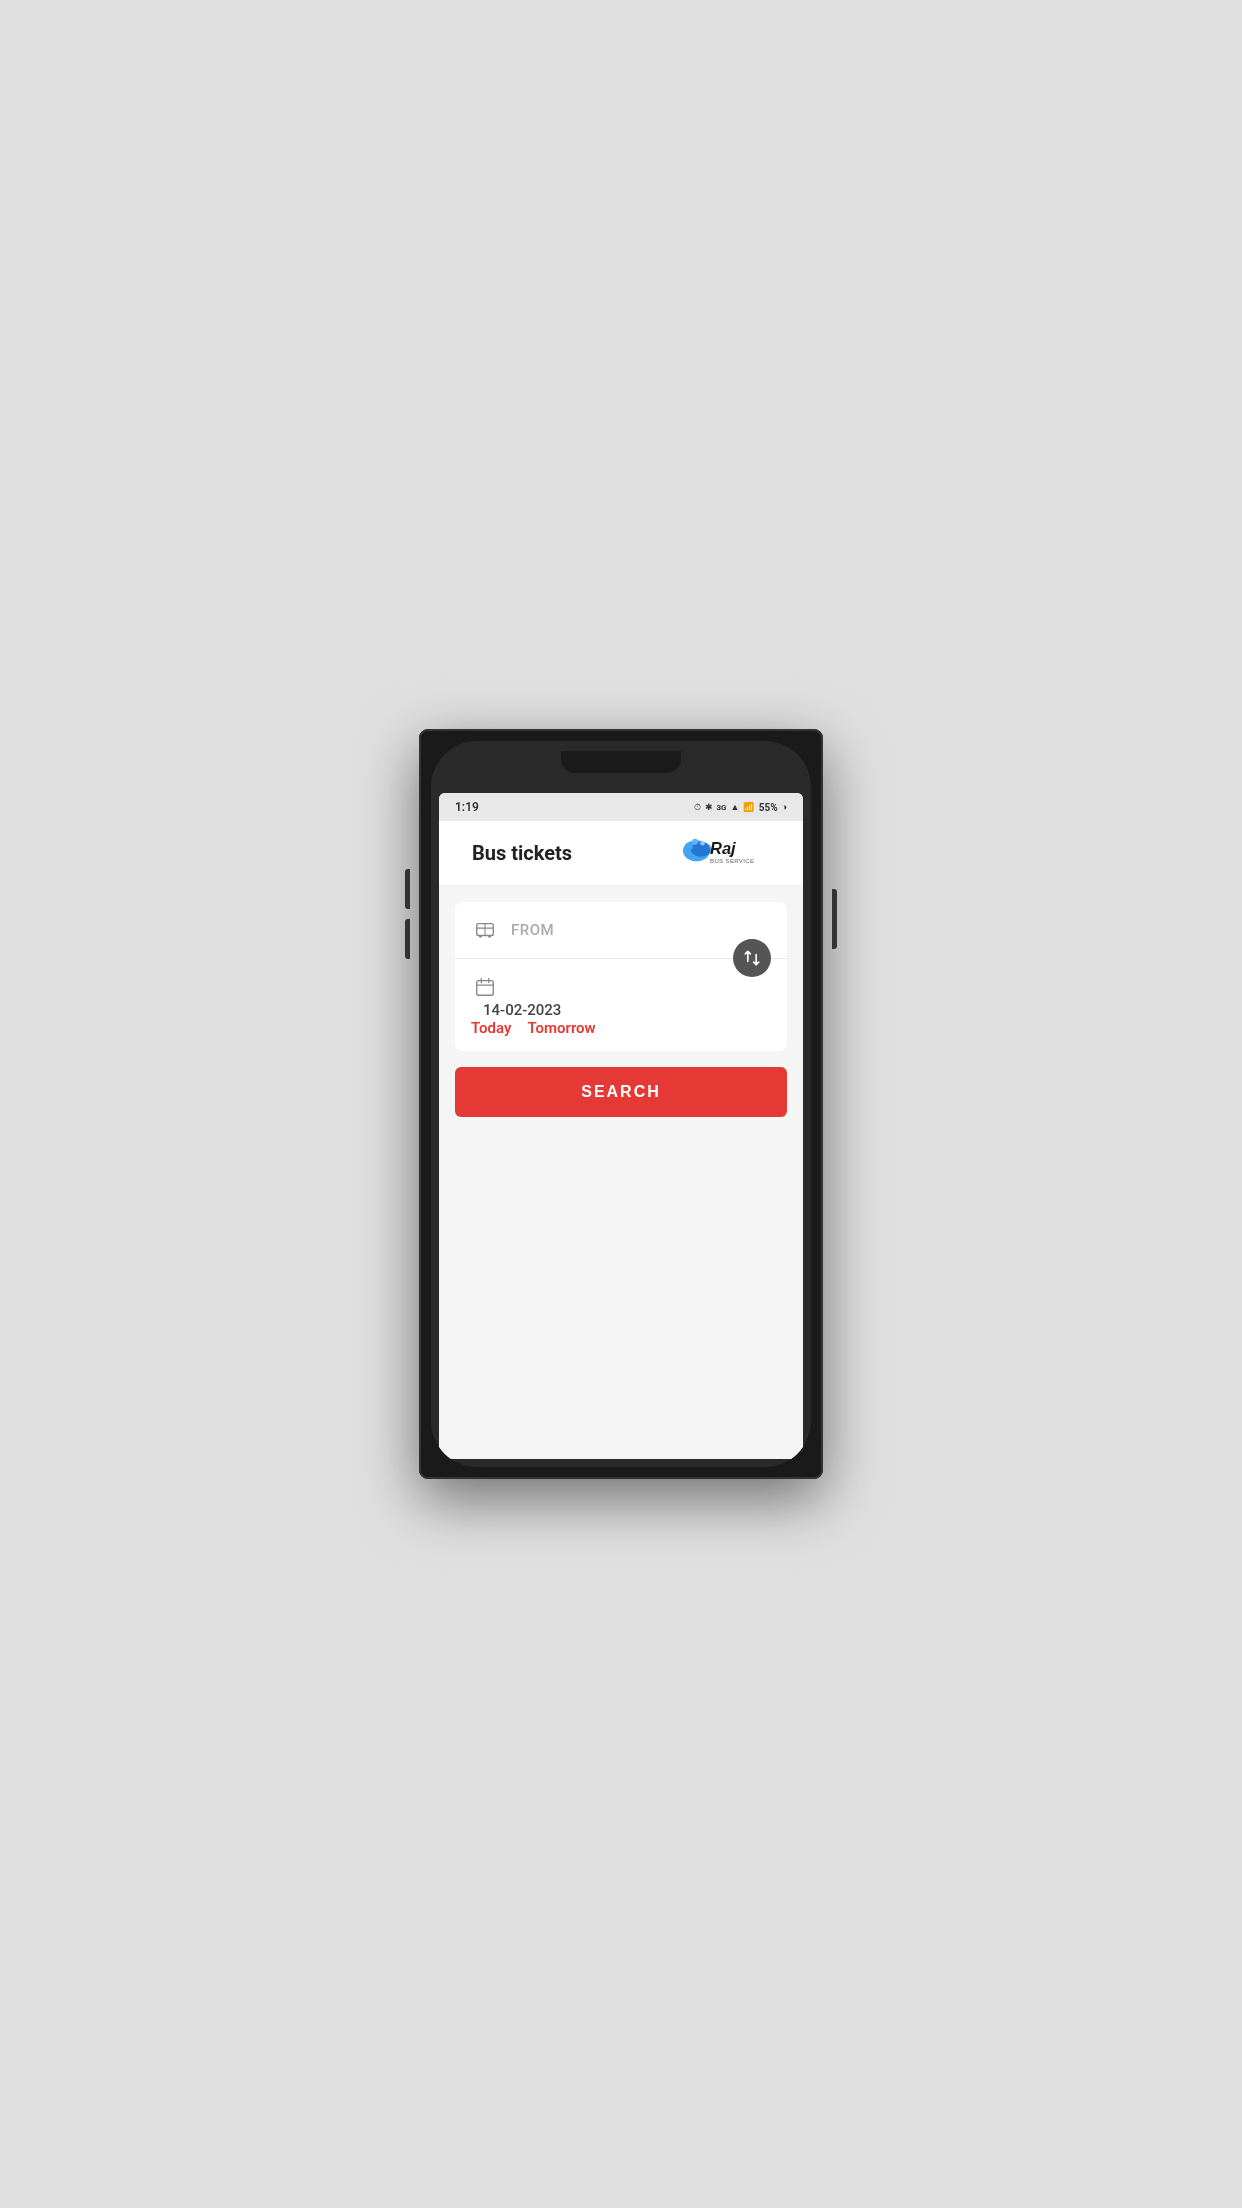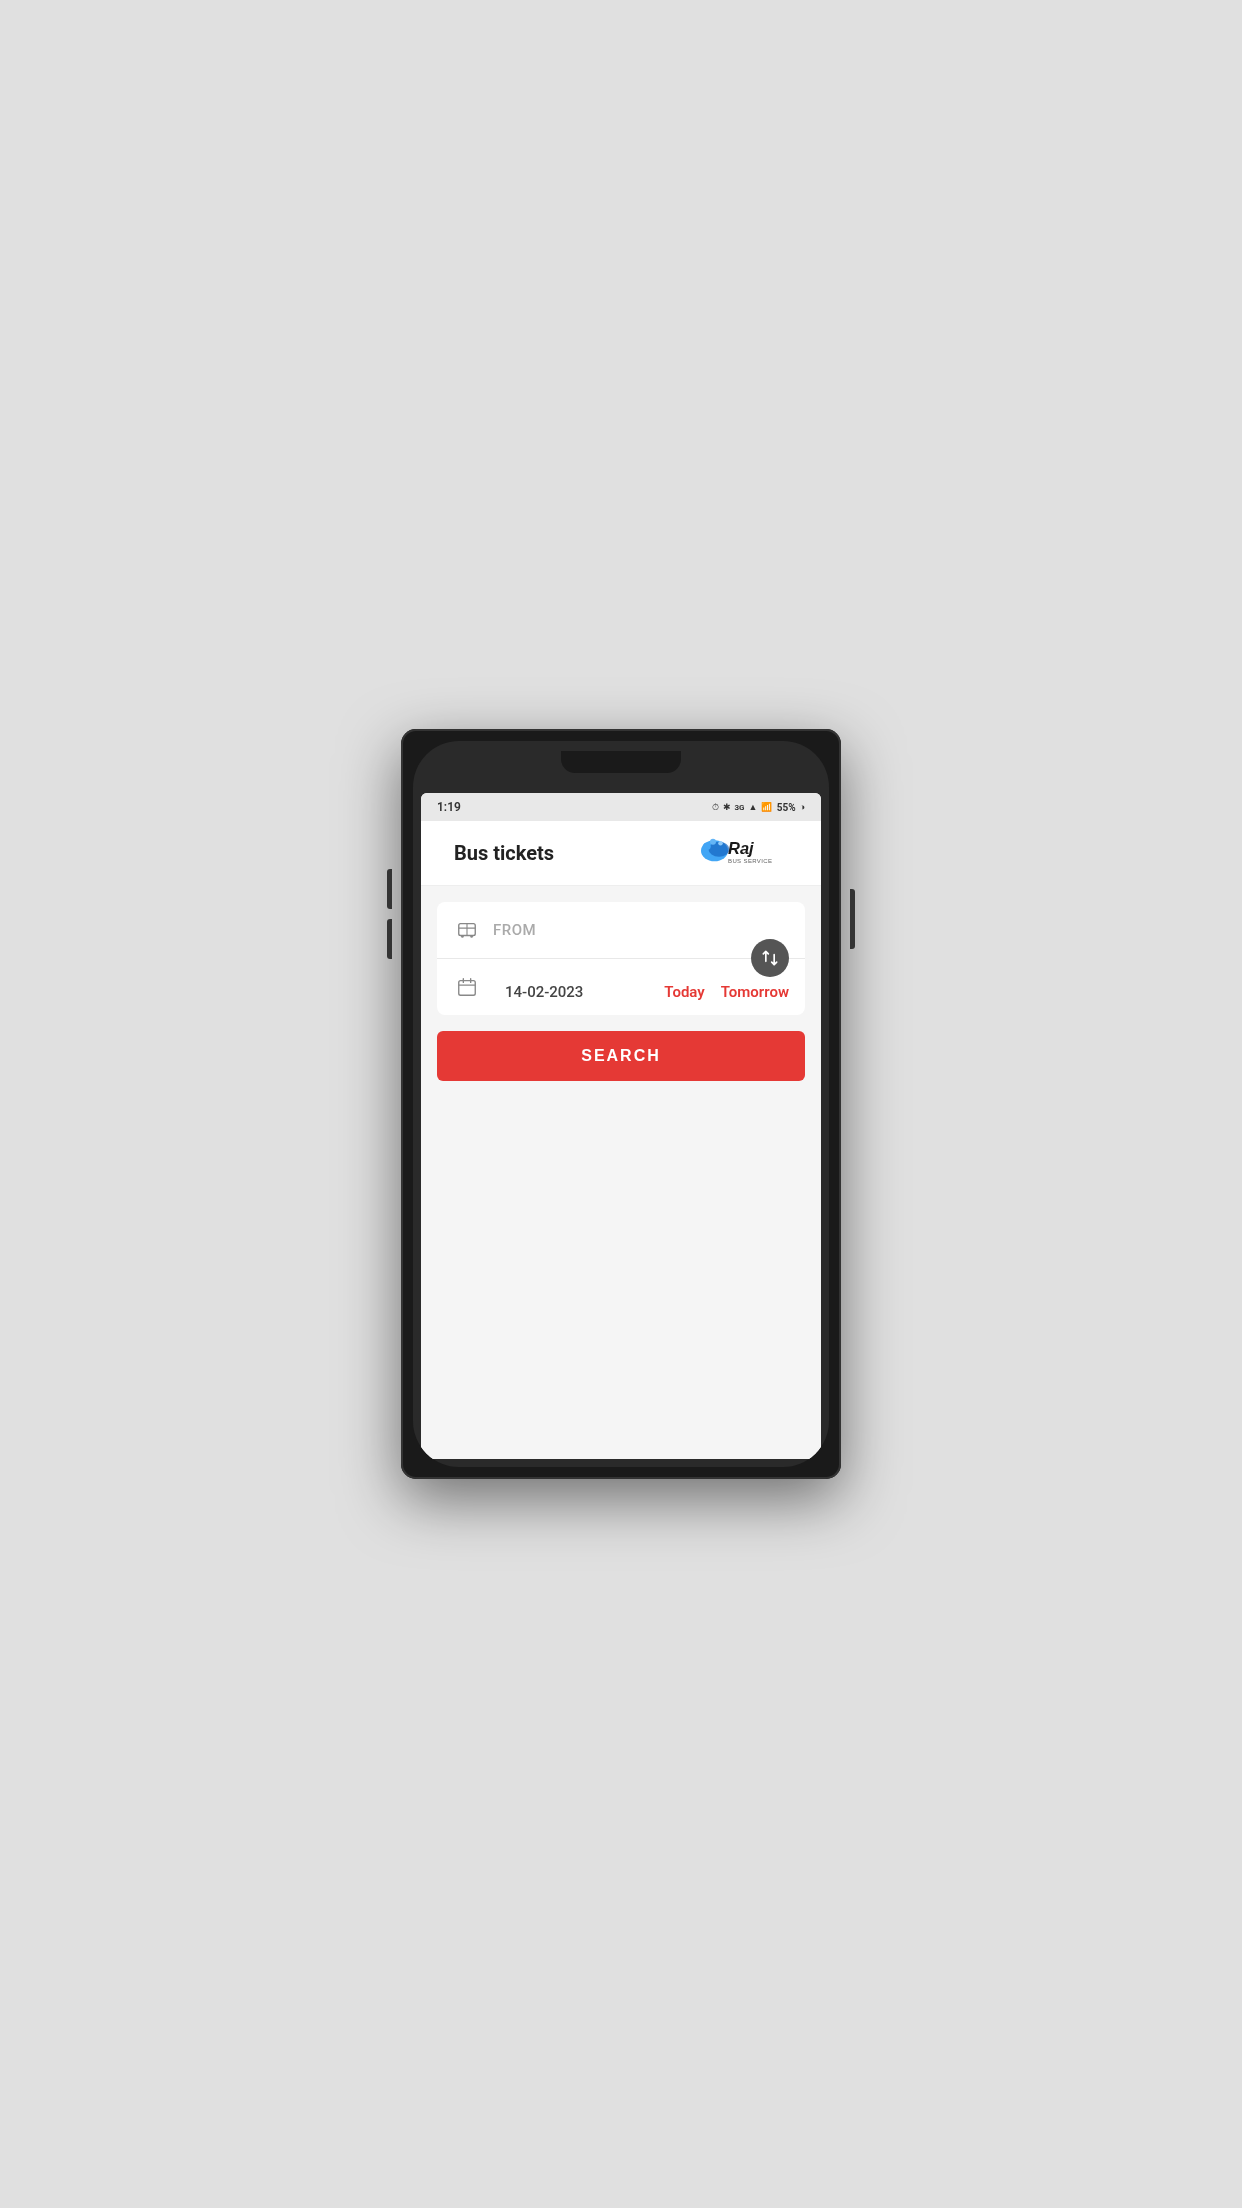--- a/index.html
+++ b/index.html
@@ -7,24 +7,24 @@
     body {
       background: #e0e0e0;
       display: flex;
       justify-content: center;
       align-items: center;
       min-height: 100vh;
       font-family: -apple-system, BlinkMacSystemFont, 'Segoe UI', Roboto, sans-serif;
     }
 
     .phone-outer {
-      width: 440px;
+      width: 404px;
       height: 750px;
       background: #1a1a1a;
-      border-radius: 15px;
+      border-radius: 9px;
       padding: 12px;
       box-shadow: 0 20px 60px rgba(0,0,0,0.5), inset 0 0 0 2px #333;
       position: relative;
     }
 
     .phone-inner {
       width: 100%;
       height: 100%;
       background: #2a2a2a;
       border-radius: 46px;
@@ -153,22 +153,23 @@
       border-radius: 50%;
       display: flex;
       align-items: center;
       justify-content: center;
       cursor: pointer;
       z-index: 10;
     }
 
     .date-row {
       display: flex;
-      align-items: flex-end;
+      align-items: flex-start;
       padding: 14px 16px;
+      flex-direction: column;
     }
 
     .date-value {
       font-size: 15px;
       color: #444;
       font-weight: 500;
       margin-left: 12px;
       flex: 1;
     }
 

